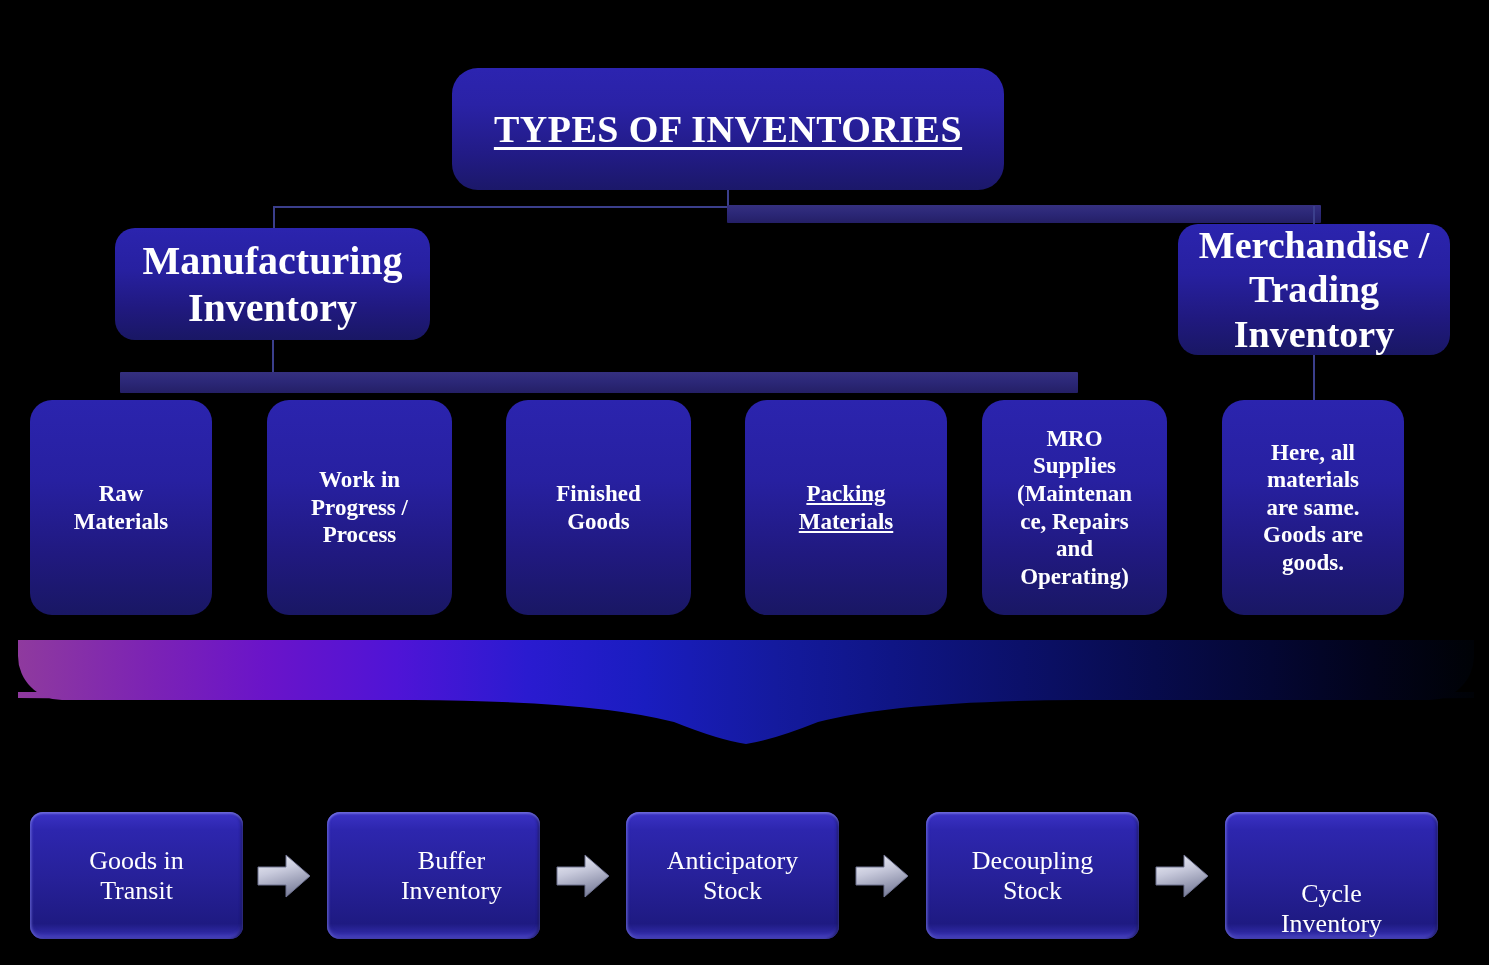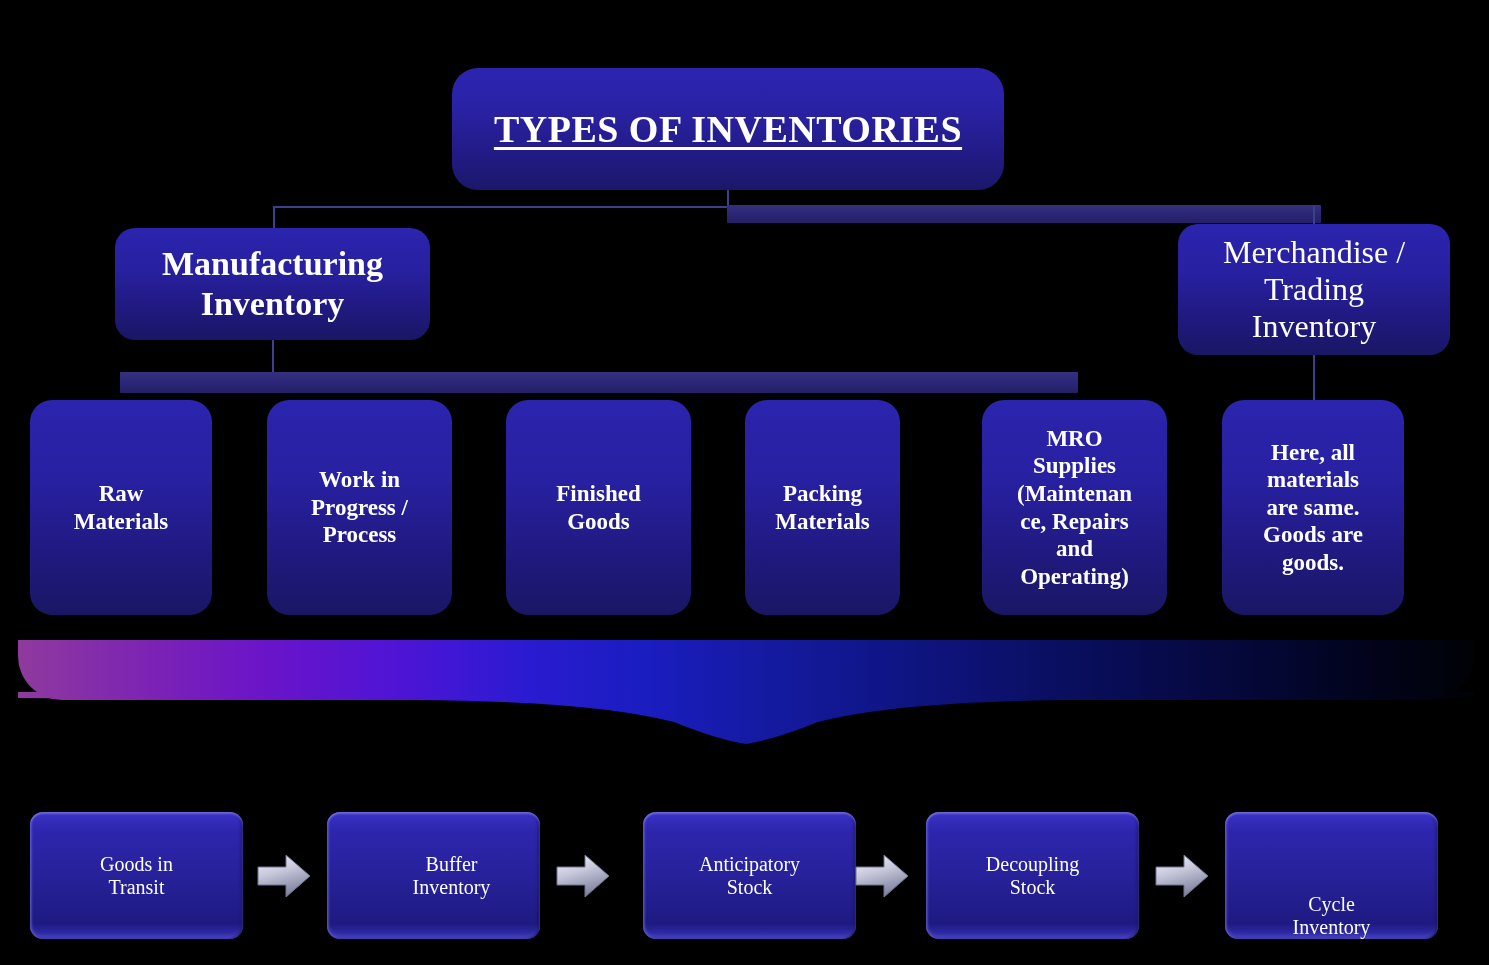--- a/index.html
+++ b/index.html
@@ -48,36 +48,36 @@
     letter-spacing: 0.5px;
     text-decoration: underline;
     text-underline-offset: 5px;
   }
 
   
   #mfg-box {
     left: 115px; top: 228px; width: 315px; height: 112px;
     border-radius: 20px;
   }
-  #mfg-box .txt { font-size: 34px; font-weight: bold; line-height: 1.18; }
+  #mfg-box .txt { font-size: 40px; font-weight: bold; line-height: 1.18; }
 
   #merch-box {
     left: 1178px; top: 224px; width: 272px; height: 131px;
     border-radius: 20px;
   }
-  #merch-box .txt { font-size: 32px; font-weight: normal; line-height: 1.16; }
+  #merch-box .txt { font-size: 38px; font-weight: bold; line-height: 1.16; }
 
   
   .leaf { font-weight: bold; }
   .leaf .txt { font-size: 23px; line-height: 1.2; }
 
   #leaf-raw        { left: 30px;   top: 400px; width: 182px; height: 215px; }
   #leaf-wip        { left: 267px;  top: 400px; width: 185px; height: 215px; }
   #leaf-fg         { left: 506px;  top: 400px; width: 185px; height: 215px; }
-  #leaf-pack       { left: 745px;  top: 400px; width: 155px; height: 215px; }
+  #leaf-pack       { left: 745px;  top: 400px; width: 202px; height: 215px; text-decoration: underline; }
   #leaf-mro        { left: 982px;  top: 400px; width: 185px; height: 215px; }
   #leaf-merch-note { left: 1222px; top: 400px; width: 182px; height: 215px; }
 
   
   .wire {
     position: absolute;
     background: #3b3f8c;
   }
   .bar {
     position: absolute;
@@ -122,25 +122,25 @@
     box-sizing: border-box;
     background: linear-gradient(180deg, #3b33c6 0%, #2d26ae 14%, #262097 55%, #1e1a82 88%, #3932b8 100%);
     box-shadow:
       inset 0 2px 2px rgba(150,150,255,0.55),
       inset 2px 0 2px rgba(120,120,230,0.35),
       inset -2px 0 3px rgba(10,8,60,0.6),
       inset 0 -3px 4px rgba(120,118,220,0.35),
       0 2px 4px rgba(0,0,0,0.8);
     font-family: "Liberation Serif", serif;
   }
-  .chip .txt { font-size: 20px; line-height: 1.15; display:block; width:100%; }
+  .chip .txt { font-size: 26px; line-height: 1.15; display:block; width:100%; }
 
   #chip-0 { left: 30px;   top: 812px; width: 213px; height: 127px; }
   #chip-1 { left: 327px;  top: 812px; width: 213px; height: 127px; padding-left: 36px; }
-  #chip-2 { left: 643px;  top: 812px; width: 213px; height: 127px; text-align: center; }
+  #chip-2 { left: 626px;  top: 812px; width: 213px; height: 127px; text-align: center; }
   #chip-3 { left: 926px;  top: 812px; width: 213px; height: 127px; }
   #chip-4 { left: 1225px; top: 812px; width: 213px; height: 127px; align-items: flex-end; }
 
   .arrow { position: absolute; width: 62px; height: 62px; top: 845px; }
   #arrow-0 { left: 252px; }
   #arrow-1 { left: 551px; }
   #arrow-2 { left: 850px; }
   #arrow-3 { left: 1150px; }
 </style>
 </head>

